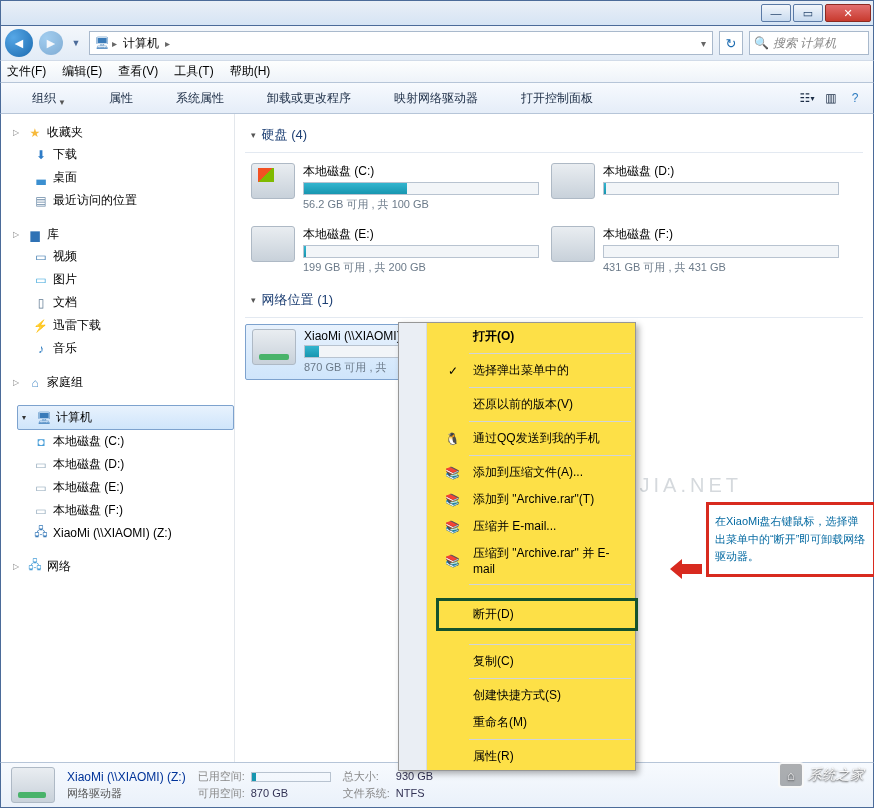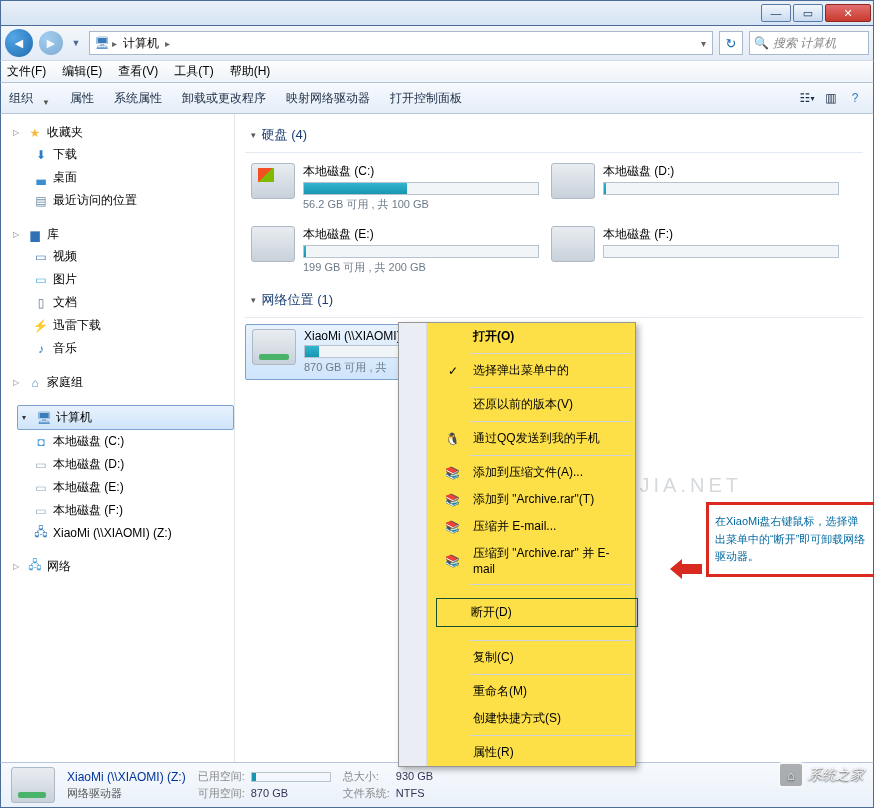--- a/index.html
+++ b/index.html
@@ -21,21 +21,21 @@
 .refresh-box { width:24px; height:24px; border:1px solid #a9b9cc; background:#fff; display:flex; align-items:center; justify-content:center; color:#1c6bb0; font-size:13px; }
 .searchbox { width:120px; height:24px; border:1px solid #a9b9cc; background:#fff; display:flex; align-items:center; padding:0 4px; color:#888; font-size:12px; font-style:italic; }
 .mag-icon { margin-right:4px; font-style:normal; color:#556; }
 
 
 .menubar { height:22px; background:linear-gradient(to bottom,#fdfefe,#eef3f9); border-left:1px solid #4b6b99; border-right:1px solid #4b6b99; border-top:1px solid #d1dbe8; display:flex; align-items:center; padding:0 6px; gap:16px; font-size:12px; }
 .menubar span { }
 
 
 .toolbar { height:32px; background:linear-gradient(to bottom,#f7fafe,#e5edf8); border:1px solid #b6c5d8; border-left-color:#4b6b99; border-right-color:#4b6b99; display:flex; align-items:center; padding:0 8px; gap:20px; font-size:12px; color:#1a2b44; }
-.toolbar .ti { display:flex; align-items:flex-end; gap:9px; }
+.toolbar .ti { display:flex; align-items:flex-end; gap:2px;margin-left:23px; }
 .toolbar .right { margin-left:auto; display:flex; gap:4px; }
 .mini-ic { width:20px; height:20px; display:flex; align-items:center; justify-content:center; font-size:12px; }
 
 
 .body { display:flex; height:648px; border-left:1px solid #4b6b99; border-right:1px solid #4b6b99; }
 .sidebar { width:234px; background:#fff; border-right:1px solid #e3e7ec; padding:8px 0 8px 12px; font-size:12px; overflow:hidden; }
 .side-group { margin-bottom:12px; }
 .side-head { display:flex; align-items:center; gap:4px; padding:2px 0; }
 .side-head .tri { color:#888; font-size:8px; width:10px; }
 .side-item { display:flex; align-items:center; gap:4px; padding:3px 0 3px 20px; }
@@ -72,21 +72,21 @@
 .usage-bar { height:13px; border:1px solid #b8c3d0; background:#f2f5f8; margin-bottom:2px; position:relative; overflow:hidden; }
 .usage-fill { height:100%; background:linear-gradient(to bottom,#33b5cf,#1796b0); }
 .drive-avail { color:#6b7a89; font-size:11px; }
 
 
 .ctxmenu { position:absolute; left:398px; top:322px; width:238px; background:#fde047; border:1px solid #979797; box-shadow:3px 3px 6px rgba(0,0,0,.3); font-size:12px; z-index:50;padding-left:40px; }
 .ctxmenu .iconcol { position:absolute; left:0; top:0; bottom:0; width:28px; background:#eaeef4; border-right:1px solid #d7dce3; }
 .ctx-item { position:relative; padding:5px 12px 5px 34px; display:flex; align-items:center; }
 .ctx-sep { height:1px; background:#d0d4da; margin:3px 4px 3px 30px; }
 .ctx-item .mic { position:absolute; left:6px; width:16px; height:16px; display:flex; align-items:center; justify-content:center; font-size:12px; }
-.ctx-hl { border:1px solid #14532d; margin:13px -3px; }
+.ctx-hl { border:3px solid #14532d; margin:13px -3px; }
 
 
 .arrow-anno { position:absolute; left:668px; top:556px; width:36px; height:26px; }
 .arrow-anno svg { width:36px; height:26px; }
 .anno-box { position:absolute; left:706px; top:502px; width:170px; border:3px solid #d82a1f; padding:8px 6px; font-size:11px; color:#0369a1; line-height:1.6; background:#fff; }
 
 
 .details { height:46px; border:1px solid #b6c5d8; border-left-color:#4b6b99; border-right-color:#4b6b99; border-bottom-color:#4b6b99; display:flex; align-items:center; padding:4px 10px; gap:12px; font-size:11px; color:#555; background:linear-gradient(to bottom,#f7fafe,#eaf1fa); }
 .det-ic { width:44px; height:36px; background:linear-gradient(to bottom,#e9edf1,#c8d1da); border:1px solid #aeb9c5; border-radius:3px; position:relative; }
 .det-ic::after { content:""; width:28px; height:6px; background:#49b36a; position:absolute; bottom:4px; left:6px; border-radius:2px; }
@@ -288,20 +288,21 @@
           <div class="drive-avail">199 GB 可用 , 共 200 GB</div>
         </div>
       </div>
       <div class="drive">
         <div class="drive-icon"></div>
         <div class="drive-info">
           <div class="drive-title">本地磁盘 (F:)</div>
           <div class="usage-bar">
               <div class="usage-fill" style="width:0%"></div>
             </div>
+          <div class="drive-avail">431 GB 可用 , 共 431 GB</div>
         </div>
       </div>
     </div>
 
     <div class="group-header">
         <span class="tri">▾</span>
         <span>网络位置 (1)</span>
       </div>
 
     <div class="drive-row">
@@ -353,22 +354,22 @@
       <span class="mic books">📚</span>
       <span>压缩到 "Archive.rar" 并 E-mail</span>
     </div>
   <div class="ctx-sep"></div>
   <div class="ctx-hl">
     <div class="ctx-item">断开(D)</div>
   </div>
   <div class="ctx-sep"></div>
   <div class="ctx-item">复制(C)</div>
   <div class="ctx-sep"></div>
+  <div class="ctx-item">创建快捷方式(S)</div>
   <div class="ctx-item">重命名(M)</div>
-  <div class="ctx-item">创建快捷方式(S)</div>
   <div class="ctx-sep"></div>
   <div class="ctx-item">属性(R)</div>
 </div>
 
 <div class="arrow-anno">
   <svg viewBox="0 0 36 26">
       <path d="M2 13 L14 3 L14 8 L34 8 L34 18 L14 18 L14 23 Z" fill="#d82a1f"></path>
     </svg>
 </div>
 <div class="anno-box">在XiaoMi盘右键鼠标，选择弹出菜单中的“断开”即可卸载网络驱动器。</div>

